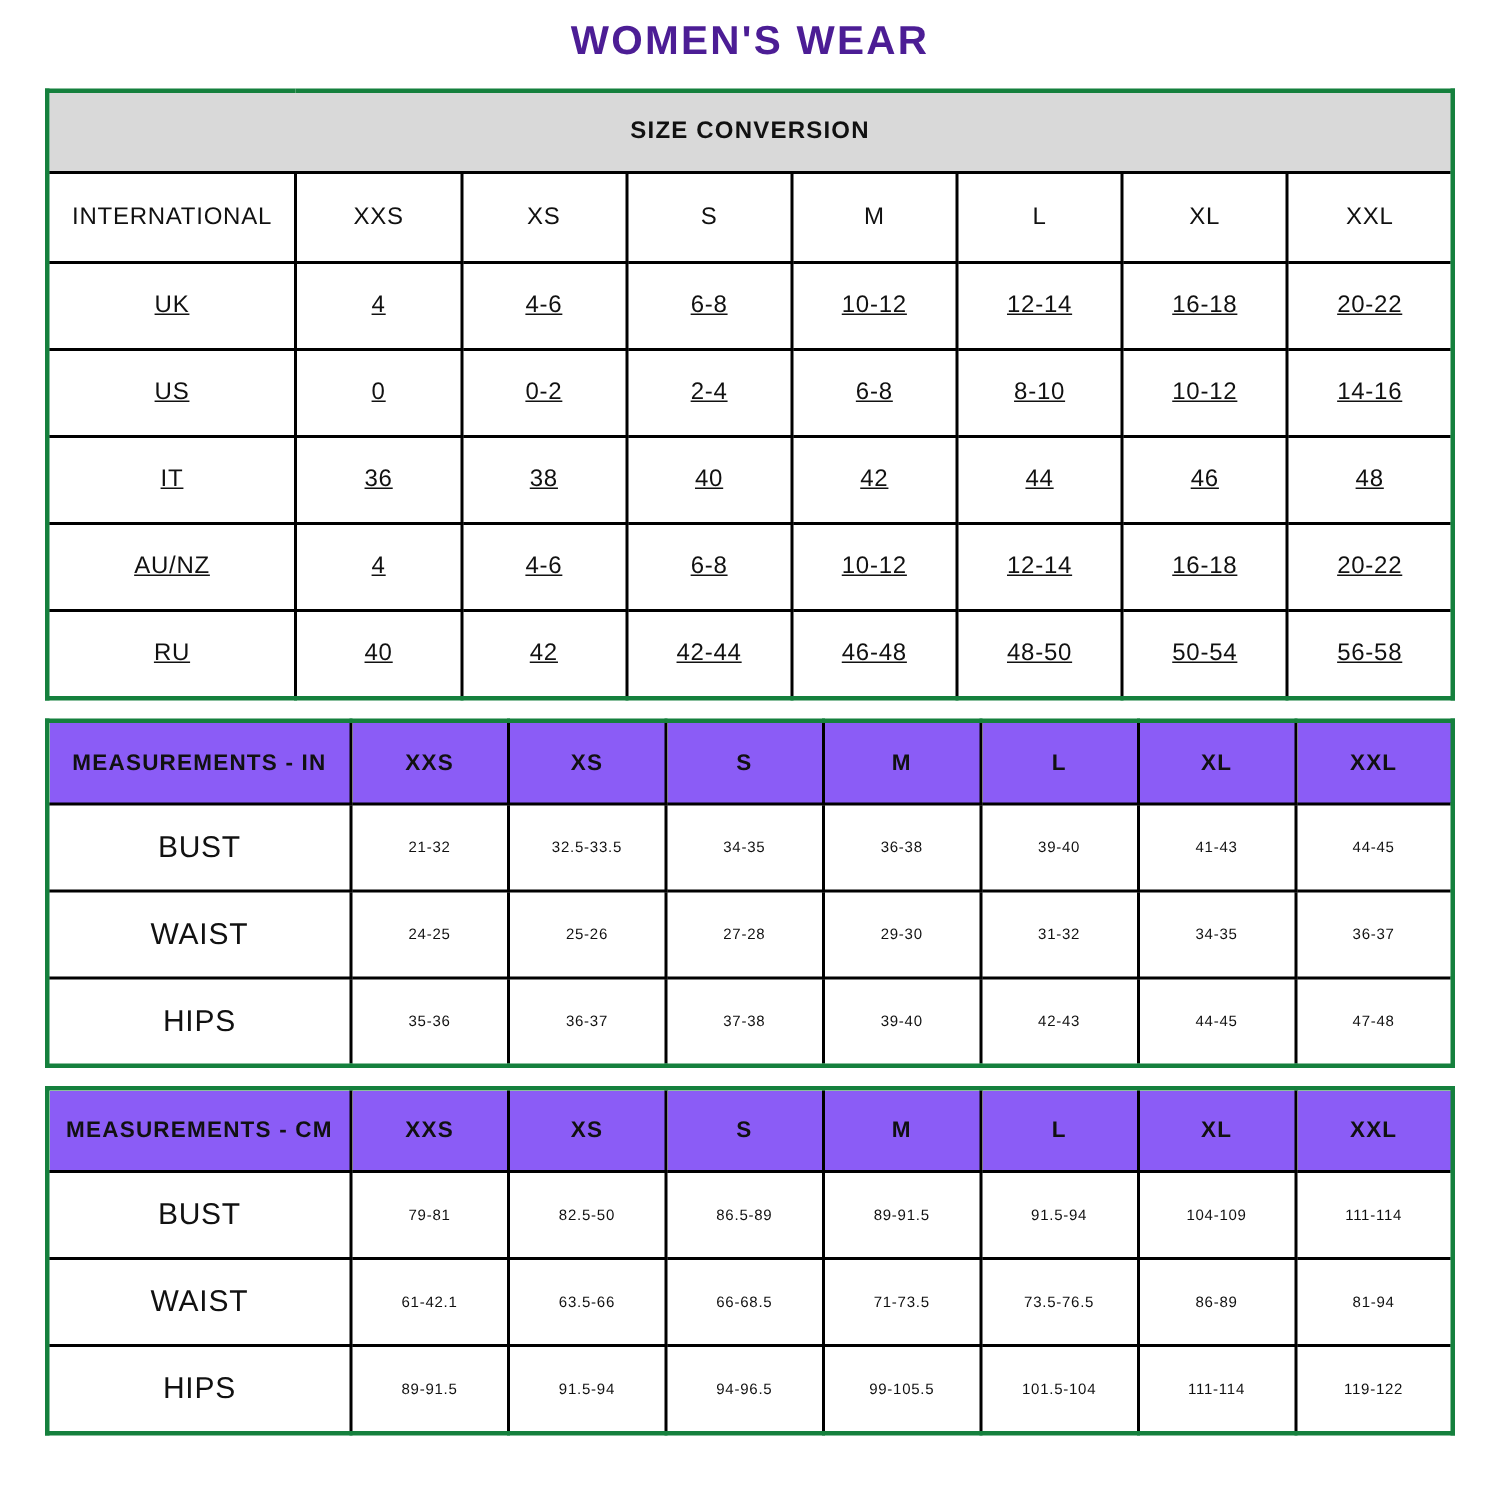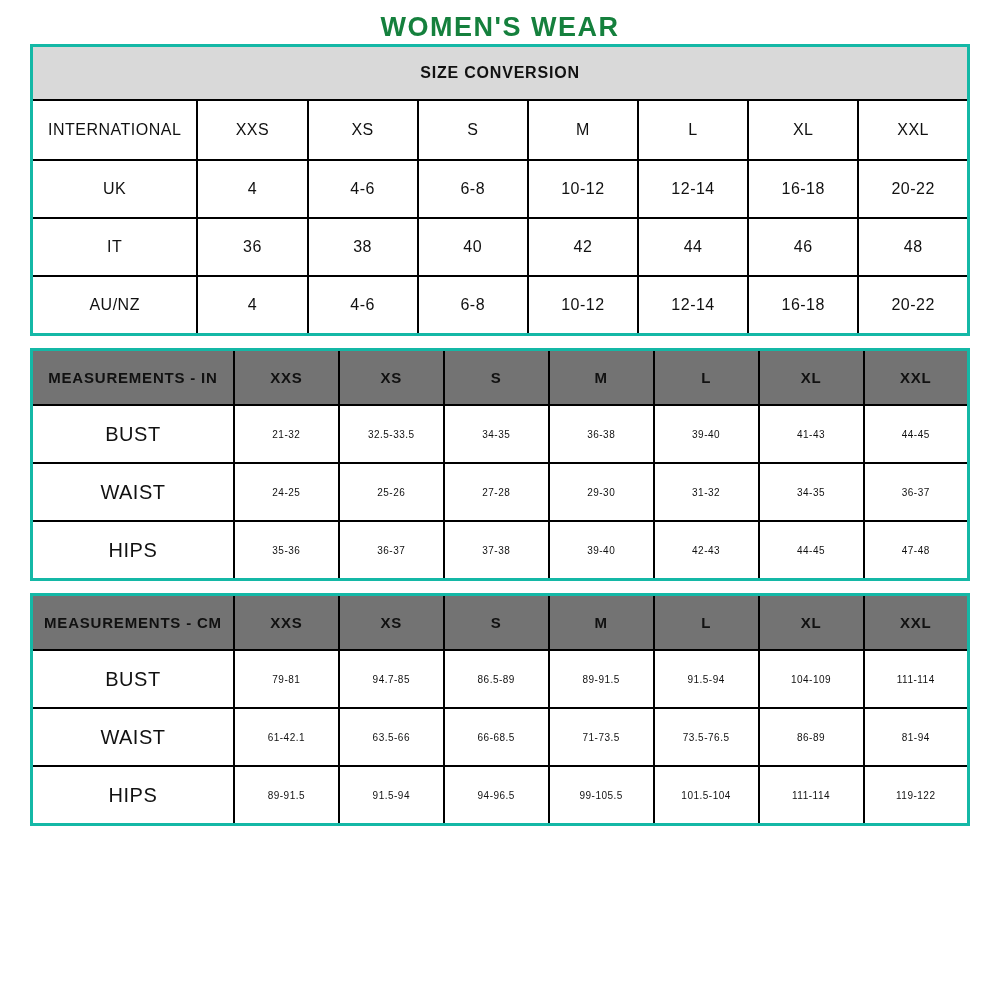--- a/index.html
+++ b/index.html
@@ -2,46 +2,46 @@
 <html><head>
 <meta charset="utf-8">
 <style>
   html, body { margin: 0; padding: 0; background: #ffffff; }
   .sheet {
     width: 1000px; height: 1000px; box-sizing: border-box;
     background: #ffffff; padding: 12px 30px 0 30px;
     font-family: "Liberation Sans", sans-serif; color: #111111;
   }
   .page-title {
-    margin: 0 0 1px 0; text-align: center;
-    font-size: 27px; font-weight: 700; letter-spacing: 1.5px; color: #15803d;
+    margin: 0 0 16px 0; text-align: center;
+    font-size: 27px; font-weight: 700; letter-spacing: 1.5px; color: #4c1d95;
   }
   table {
     width: 100%; border-collapse: collapse; table-layout: fixed;
-    border: 3px solid #14b8a6;
+    border: 3px solid #15803d;
   }
   .tbl { margin-bottom: 12px; }
   td {
     border: 2px solid #000000; text-align: center; vertical-align: middle;
     padding: 0 2px; overflow: hidden; letter-spacing: 0.5px;
   }
   
   .t1 .c-label { width: 17.7%; }
   .t1 .c-size  { width: 11.757%; }
   .t1 .title-row td {
     background: #d9d9d9; font-weight: 700; font-size: 16px;
     height: 52px; letter-spacing: 0.8px;
   }
   .t1 .head-row td { height: 58px; font-size: 16px; }
-  .t1 .data-row td { height: 56px; font-size: 16px; }
+  .t1 .data-row td { height: 56px; font-size: 16px; text-decoration: underline; }
   
   .t2 .c-label { width: 21.6%; }
   .t2 .c-size  { width: 11.2%; }
   .t2 .head-row td {
-    background: #737373; font-weight: 700; font-size: 15px;
+    background: #8b5cf6; font-weight: 700; font-size: 15px;
     height: 53px; letter-spacing: 0.8px;
   }
   .t2 .data-row td { height: 56px; font-size: 10px; }
   .t2 .data-row td.row-label { font-size: 20px; }
 </style>
 </head>
 <body>
 
 <div class="sheet">
 
@@ -76,38 +76,58 @@
         <td class="row-label">UK</td>
         <td>4</td>
         <td>4-6</td>
         <td>6-8</td>
         <td>10-12</td>
         <td>12-14</td>
         <td>16-18</td>
         <td>20-22</td>
       </tr>
       <tr class="data-row">
+        <td class="row-label">US</td>
+        <td>0</td>
+        <td>0-2</td>
+        <td>2-4</td>
+        <td>6-8</td>
+        <td>8-10</td>
+        <td>10-12</td>
+        <td>14-16</td>
+      </tr>
+      <tr class="data-row">
         <td class="row-label">IT</td>
         <td>36</td>
         <td>38</td>
         <td>40</td>
         <td>42</td>
         <td>44</td>
         <td>46</td>
         <td>48</td>
       </tr>
       <tr class="data-row">
         <td class="row-label">AU/NZ</td>
         <td>4</td>
         <td>4-6</td>
         <td>6-8</td>
         <td>10-12</td>
         <td>12-14</td>
         <td>16-18</td>
         <td>20-22</td>
+      </tr>
+      <tr class="data-row">
+        <td class="row-label">RU</td>
+        <td>40</td>
+        <td>42</td>
+        <td>42-44</td>
+        <td>46-48</td>
+        <td>48-50</td>
+        <td>50-54</td>
+        <td>56-58</td>
       </tr>
     </tbody>
   </table>
 
   <table class="tbl t2">
     <colgroup>
         <col class="c-label">
         <col class="c-size">
         <col class="c-size">
         <col class="c-size">
@@ -178,21 +198,21 @@
         <td>XS</td>
         <td>S</td>
         <td>M</td>
         <td>L</td>
         <td>XL</td>
         <td>XXL</td>
       </tr>
       <tr class="data-row">
         <td class="row-label">BUST</td>
         <td>79-81</td>
-        <td>94.7-85</td>
+        <td>82.5-50</td>
         <td>86.5-89</td>
         <td>89-91.5</td>
         <td>91.5-94</td>
         <td>104-109</td>
         <td>111-114</td>
       </tr>
       <tr class="data-row">
         <td class="row-label">WAIST</td>
         <td>61-42.1</td>
         <td>63.5-66</td>

